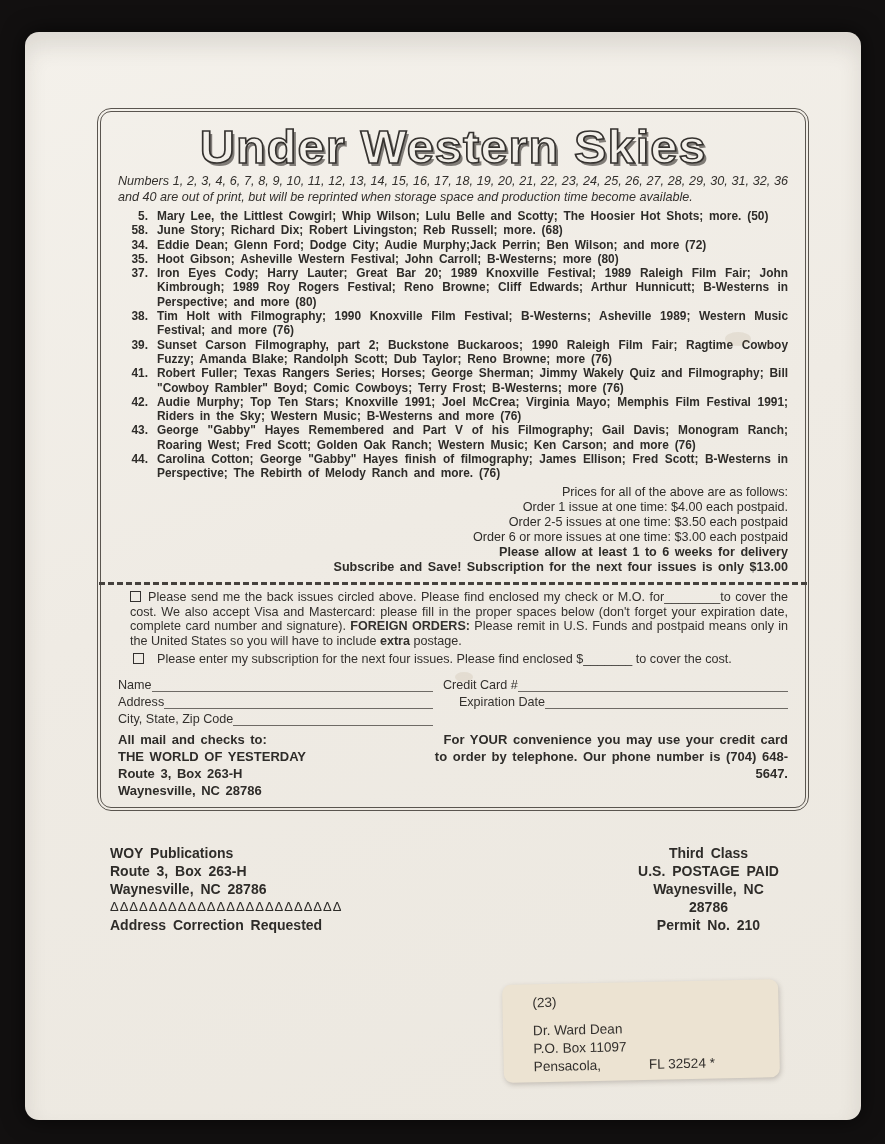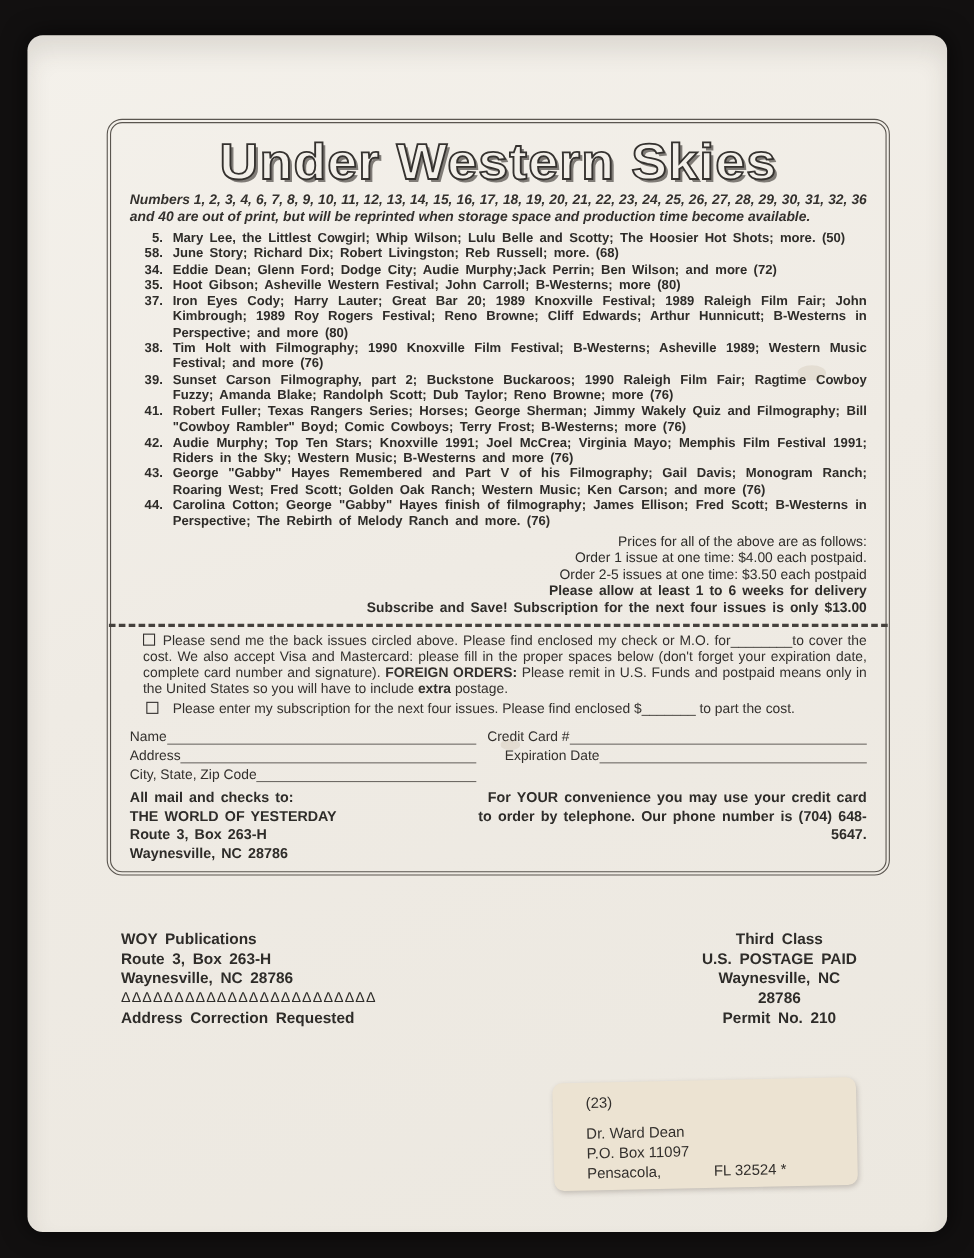--- a/index.html
+++ b/index.html
@@ -31,21 +31,21 @@
     font-size:46px;line-height:46px;font-weight:700;letter-spacing:1px;
   }
   .masthead span{
     display:inline-block;transform:scaleX(1.06);
     color:#f2efe9;
     -webkit-text-stroke:1.6px #35322f;
     text-shadow:2.5px 2.5px 0 rgba(90,86,82,.75);
   }
   .intro{
     font-style:italic;font-size:12.6px;line-height:15.5px;margin:0 0 4px 0;
-    text-align:justify;color:#33302d;font-weight:bold;
+    text-align:justify;color:#33302d;
   }
   .issues{margin:0 0 4px 0;}
   .issue-row{display:flex;font-weight:700;font-size:11.9px;line-height:14.3px;word-spacing:2.5px;}
   .issue-num{width:30px;min-width:30px;text-align:right;padding-right:9px;}
   .issue-desc{flex:1;text-align:justify;}
   .prices{text-align:right;font-size:12.6px;line-height:15px;margin:3px 0 2px 0;}
   .prices .bold{font-weight:700;word-spacing:2px;}
   .cutline{
     border:none;border-top:3px dashed #45413d;
     margin:7px -19px 5px -19px;height:0;
@@ -147,32 +147,33 @@
         <div class="issue-row">
             <span class="issue-num">44.</span>
             <span class="issue-desc">Carolina Cotton; George "Gabby" Hayes finish of filmography; James Ellison; Fred Scott; B-Westerns in Perspective; The Rebirth of Melody Ranch and more. (76)</span>
           </div>
       </div>
 
       <div class="prices">
         <div>Prices for all of the above are as follows:</div>
         <div>Order 1 issue at one time: $4.00 each postpaid.</div>
         <div>Order 2-5 issues at one time: $3.50 each postpaid</div>
+        <div>Order 6 or more issues at one time: $3.00 each postpaid</div>
         <div class="bold">Please allow at least 1 to 6 weeks for delivery</div>
         <div class="bold">Subscribe and Save!  Subscription for the next four issues is only $13.00</div>
       </div>
 
       <hr class="cutline">
 
       <p class="option">
         <span class="checkbox"></span><span>Please send me the back issues circled above. Please find enclosed my check or M.O. for</span><span>________</span><span>to cover the cost. We also accept Visa and Mastercard: please fill in the proper spaces below (don't forget your expiration date, complete card number and signature). </span><span class="b">FOREIGN ORDERS:</span><span> Please remit in U.S. Funds and postpaid means only in the United States so you will have to include </span><span class="b">extra</span><span> postage.</span>
       </p>
 
       <p class="option second">
-        <span class="checkbox"></span><span>Please enter my subscription for the next four issues. Please find enclosed $</span><span>_______</span><span> to part the cost.</span>
+        <span class="checkbox"></span><span>Please enter my subscription for the next four issues. Please find enclosed $</span><span>_______</span><span> to cover the cost.</span>
       </p>
 
       <div class="fields">
         <div class="field-row">
           <span class="f-left">
               <span class="f-label">Name</span>
               <span class="f-line"></span>
             </span>
           <span class="f-right">
               <span class="f-label ind1">Credit Card #</span>

